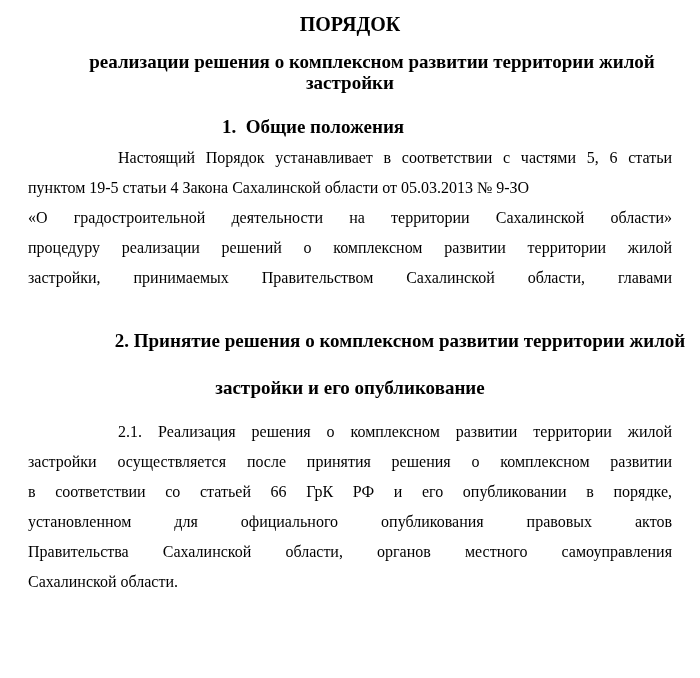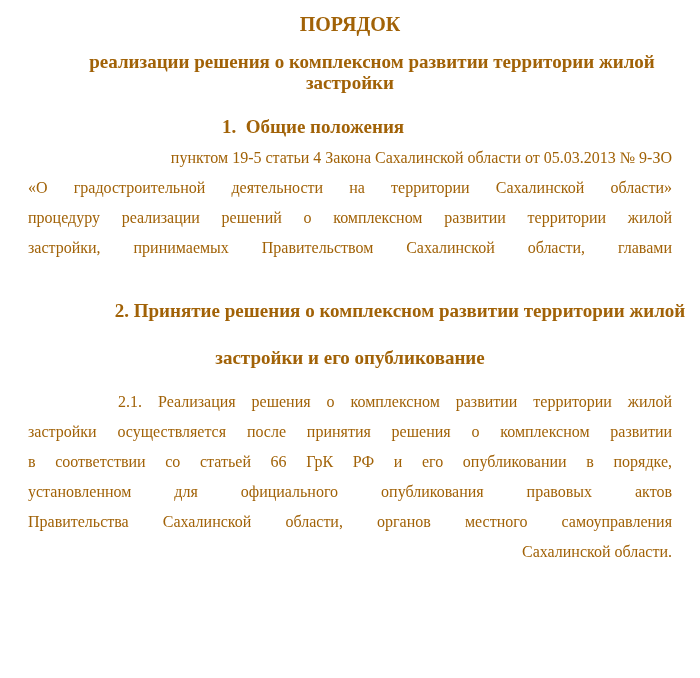--- a/index.html
+++ b/index.html
@@ -7,21 +7,21 @@
     padding: 0;
     background: #ffffff;
   }
   .page {
     position: relative;
     width: 700px;
     height: 678px;
     box-sizing: border-box;
     padding: 10px 28px 0 28px;
     background: #ffffff;
-    color: #a16207;
+    color: #000000;
     font-family: "Liberation Serif", "DejaVu Serif", serif;
     overflow: hidden;
   }
   
   .h {
     position: relative;
     text-align: center;
     font-weight: bold;
     font-size: 19px;
     line-height: 21px;
@@ -38,21 +38,21 @@
   .sec2-heading-2 { left: 0; line-height: 23px; margin-top: 24px; }
 
   
   .para {
     font-size: 16px;
     line-height: 30px;
   }
   .para-1 { margin-top: 6px; }
   .para-2 { margin-top: 18px; }
   .line {
-    text-align: right;
+    text-align: left;
     white-space: normal;
   }
   .line.j {
     text-align: justify;
     text-align-last: justify;
   }
   .line.ind {
     text-indent: 90px;
   }
 </style>
@@ -62,20 +62,21 @@
 <div class="page">
 
   <div class="h doc-title">ПОРЯДОК</div>
 
   <div class="h subtitle-1">реализации решения о комплексном развитии территории жилой</div>
   <div class="h subtitle-2">застройки</div>
 
   <div class="h sec1-heading">1.&nbsp; Общие положения</div>
 
   <div class="para para-1">
+    <div class="line j ind">Настоящий Порядок устанавливает в соответствии с частями 5, 6 статьи</div>
     <div class="line">пунктом 19-5 статьи 4 Закона Сахалинской области от 05.03.2013 № 9-ЗО</div>
     <div class="line j">«О градостроительной деятельности на территории Сахалинской области»</div>
     <div class="line j">процедуру реализации решений о комплексном развитии территории жилой</div>
     <div class="line j">застройки, принимаемых Правительством Сахалинской области, главами</div>
   </div>
 
   <div class="h sec2-heading-1">2. Принятие решения о комплексном развитии территории жилой</div>
   <div class="h sec2-heading-2">застройки и его опубликование</div>
 
   <div class="para para-2">

